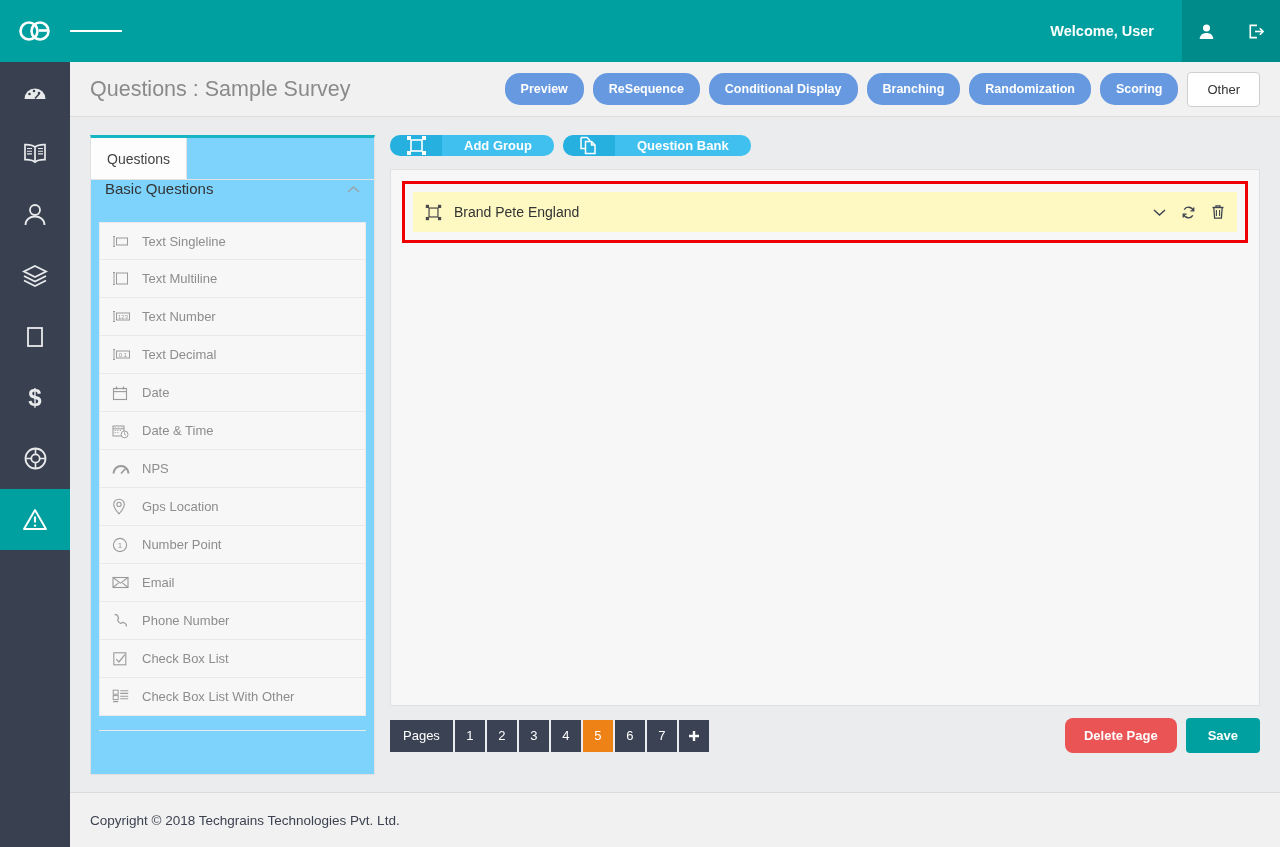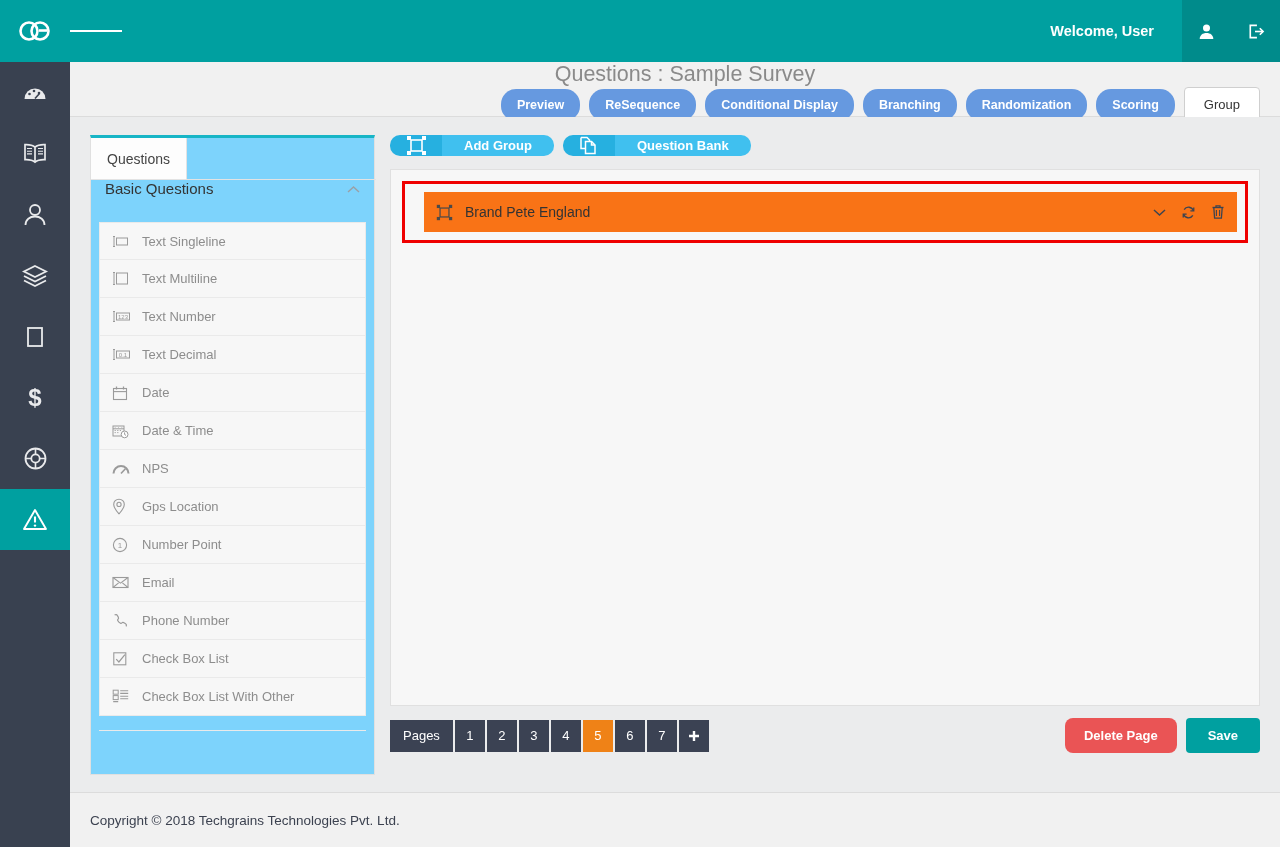--- a/index.html
+++ b/index.html
@@ -57,21 +57,21 @@
     cursor: pointer;
   }
   .rail-item.active { background: #00a0a0; }
 
   
   .titlebar {
     position: absolute; top: 62px; left: 70px;
     width: 1210px; height: 55px;
     background: #f1f1f1;
     border-bottom: 1px solid #dcdcdc;
-    display: flex; align-items: center; flex-direction: column;
+    display: flex; align-items: center;
   }
   .page-title {
     font-size: 21.5px; color: #8a8a8a; font-weight: normal;
     padding-left: 20px; white-space: nowrap;
   }
   .title-actions {
     margin-left: auto; display: flex; align-items: center;
     gap: 9px; padding-right: 20px;
   }
   .btn-blue {
@@ -175,26 +175,25 @@
     background: #f7f7f7;
     border: 1px solid #e0e0e0;
     padding: 11px;
   }
   .group-card {
     border: 3px solid #ef0000;
     padding: 8px;
     background: #f7f7f7;
   }
   .group-row {
-    background: #f97316;
+    background: #fef9c3;
     height: 40px;
     display: flex; align-items: center;
     padding: 0 12px 0 12px;
     cursor: pointer;
-    margin-left: 11px;
   }
   .group-row .grp-icon { color: #4a4a4a; display: flex; align-items: center; }
   .group-row .grp-title {
     font-size: 14px; color: #333; padding-left: 12px;
     white-space: nowrap;
   }
   .group-row .grp-actions {
     margin-left: auto; display: flex; align-items: center; gap: 15px;
     color: #3d4450;
   }
@@ -329,21 +328,21 @@
 
 <div class="titlebar">
   <div class="page-title">Questions : Sample Survey</div>
   <div class="title-actions">
     <button class="btn-blue">Preview</button>
     <button class="btn-blue">ReSequence</button>
     <button class="btn-blue">Conditional Display</button>
     <button class="btn-blue">Branching</button>
     <button class="btn-blue">Randomization</button>
     <button class="btn-blue">Scoring</button>
-    <button class="btn-back">Group</button>
+    <button class="btn-back">Other</button>
   </div>
 </div>
 
 <div class="content">
 
   <div class="left-panel">
     <div class="tabrow">
       <div class="tab">Questions</div>
     </div>
     <div class="group-header">

